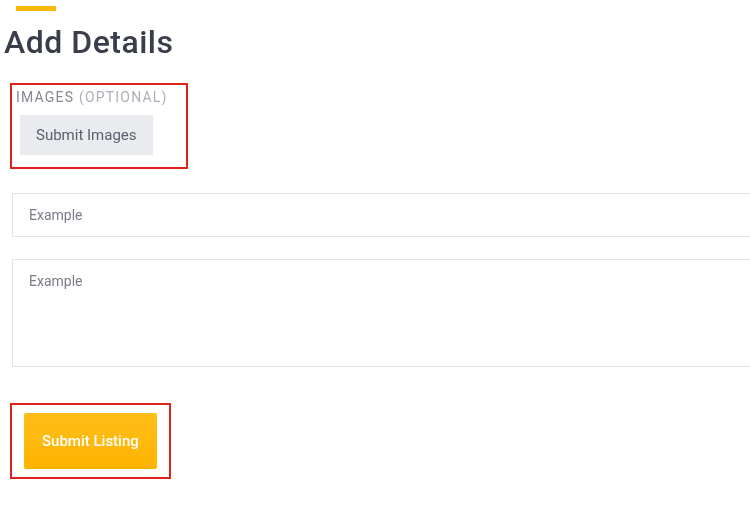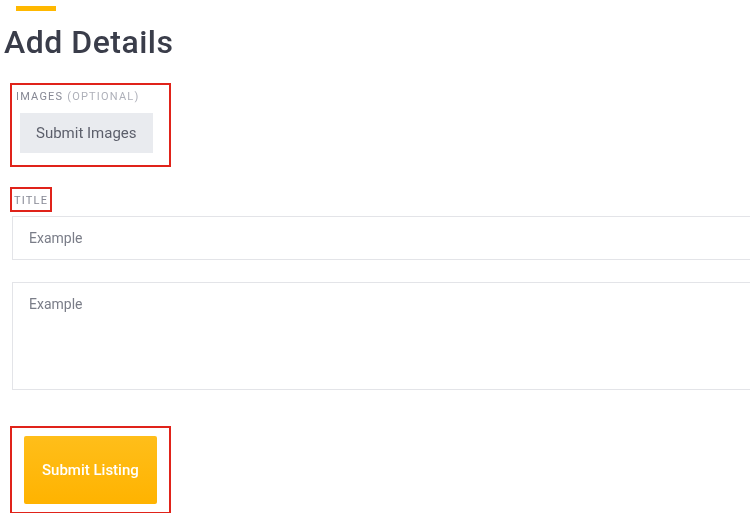--- a/index.html
+++ b/index.html
@@ -30,21 +30,21 @@
       font-weight: 500;
       color: #3a3d4a;
       margin: 12px 0 22px 4px;
       letter-spacing: 0.5px;
     }
     .field-group {
       margin-bottom: 16px;
     }
     .field-label {
       display: inline-block;
-      font-size: 11px;
+      font-size: 14px;
       letter-spacing: 1.2px;
       color: #868894;
       padding: 3px 2px;
     }
     .field-label .optional {
       color: #aeb0b9;
     }
     .red-box {
       border: 2.5px solid #e0231a;
       display: inline-block;
@@ -114,21 +114,21 @@
       border: 2.5px solid #e0231a;
       display: inline-block;
       padding: 8px 12px;
     }
     .submit-btn {
       background: linear-gradient(180deg, #ffbe1a 0%, #ffb300 100%);
       color: #ffffff;
       font-size: 15px;
       font-weight: 500;
       border: none;
-      padding: 25px 18px;
+      padding: 19px 18px;
       cursor: pointer;
       font-family: inherit;
       border-radius: 2px;
     }
   </style>
 </head>
 <body>
 
 <div class="container">
   <div class="yellow-accent"></div>
@@ -139,25 +139,20 @@
       <div class="field-label">
         <span>IMAGES</span>
         <span class="optional">(OPTIONAL)</span>
       </div>
       <br>
       <button class="select-images-btn">Submit Images</button>
     </div>
   </div>
 
   <div class="field-group title-block">
-    <div class="title-label-box">
-      <span class="red-box">
-        <span class="field-label">TITLE</span>
-      </span>
-    </div>
     <input type="text" class="text-input" value="Example" style="">
   </div>
 
   <div class="field-group desc-block">
     <textarea class="textarea-input" style="">Example</textarea>
   </div>
 
   <div class="submit-wrap">
     <div class="submit-box">
       <button class="submit-btn">Submit Listing</button>

